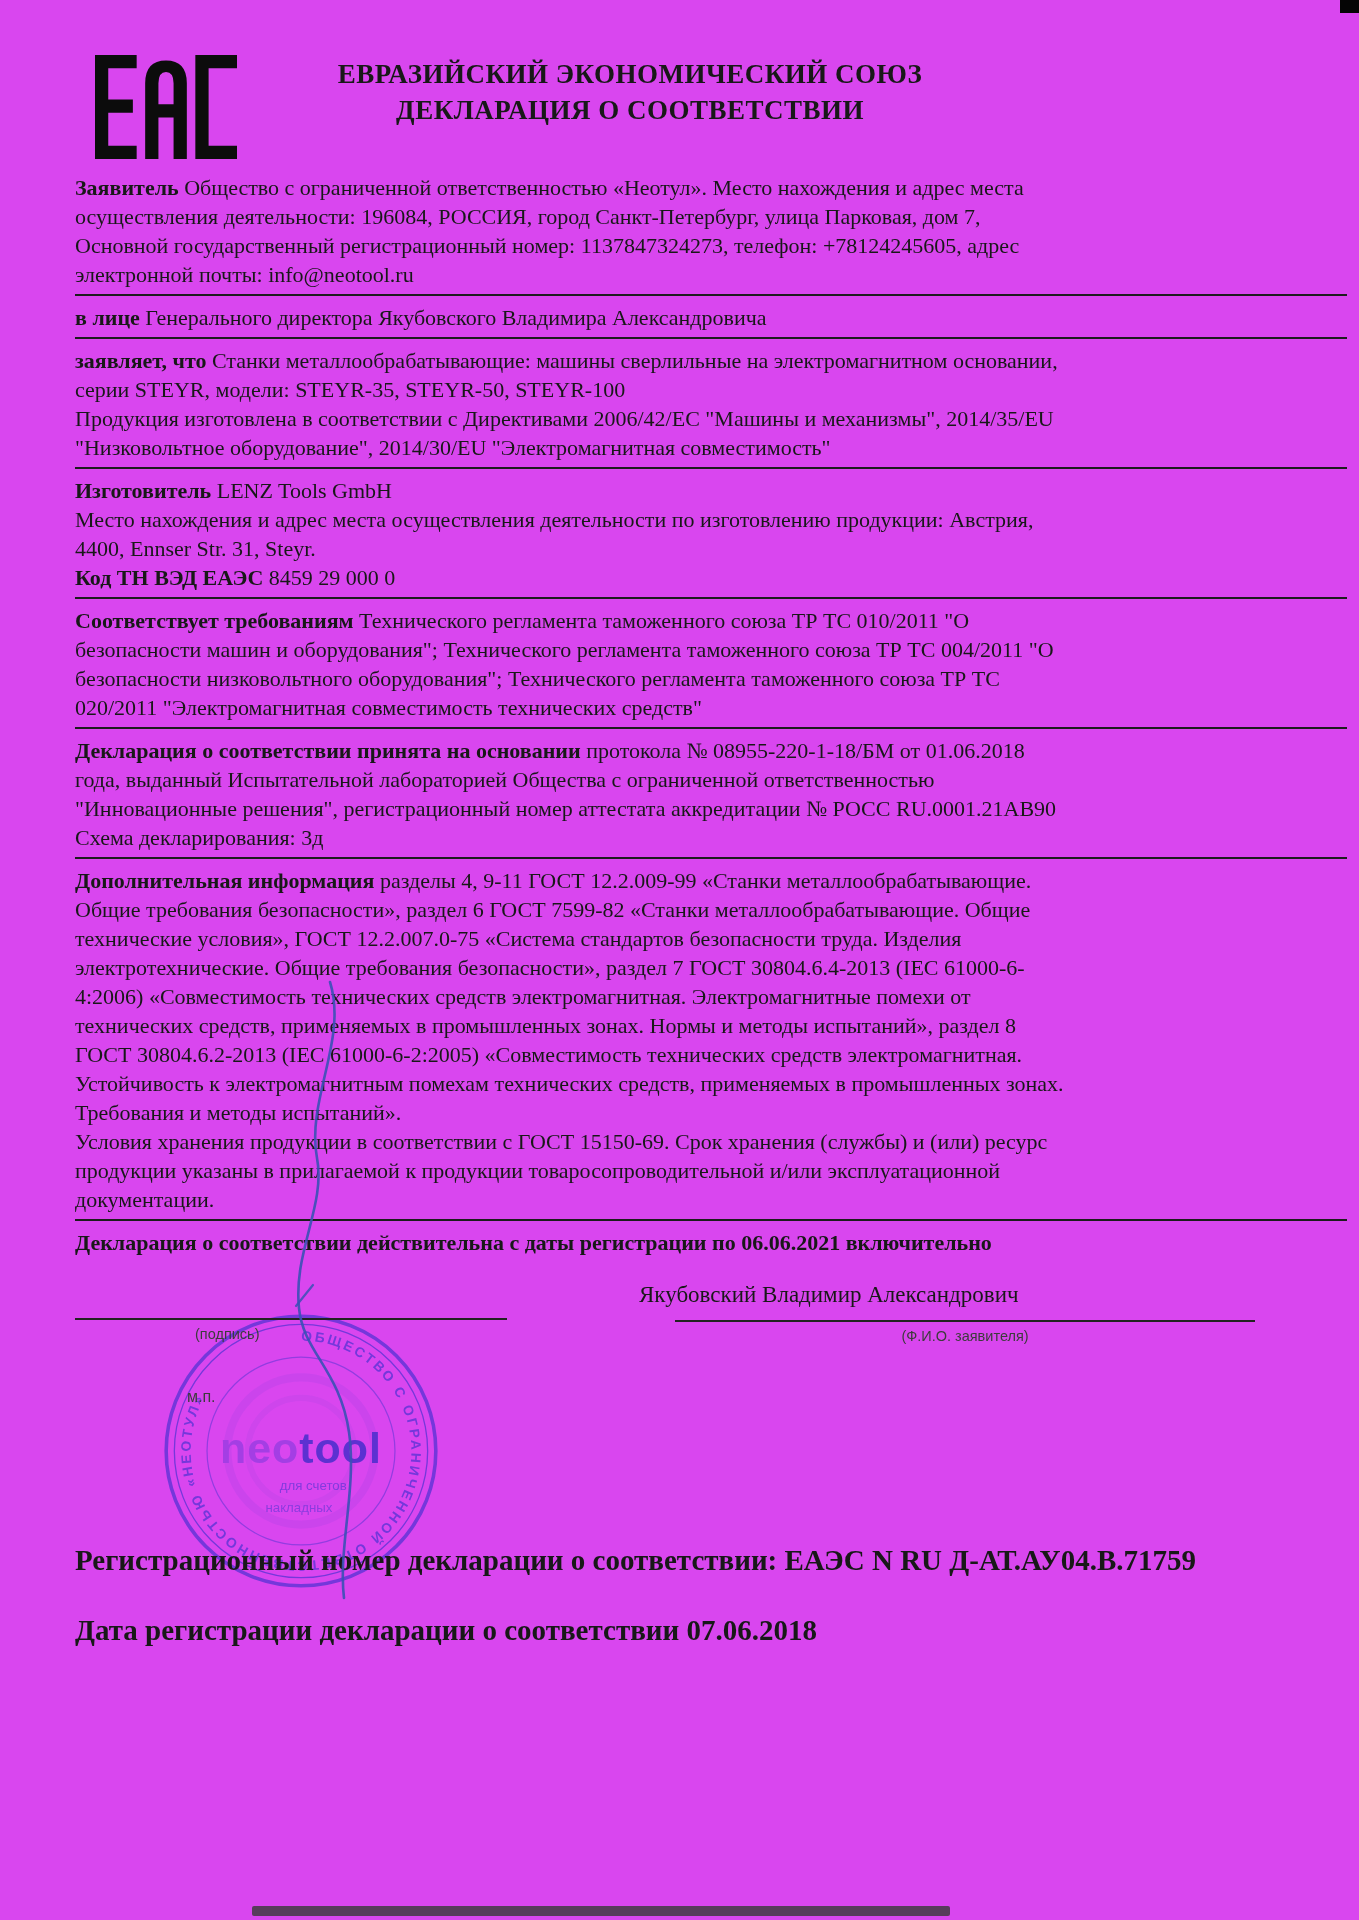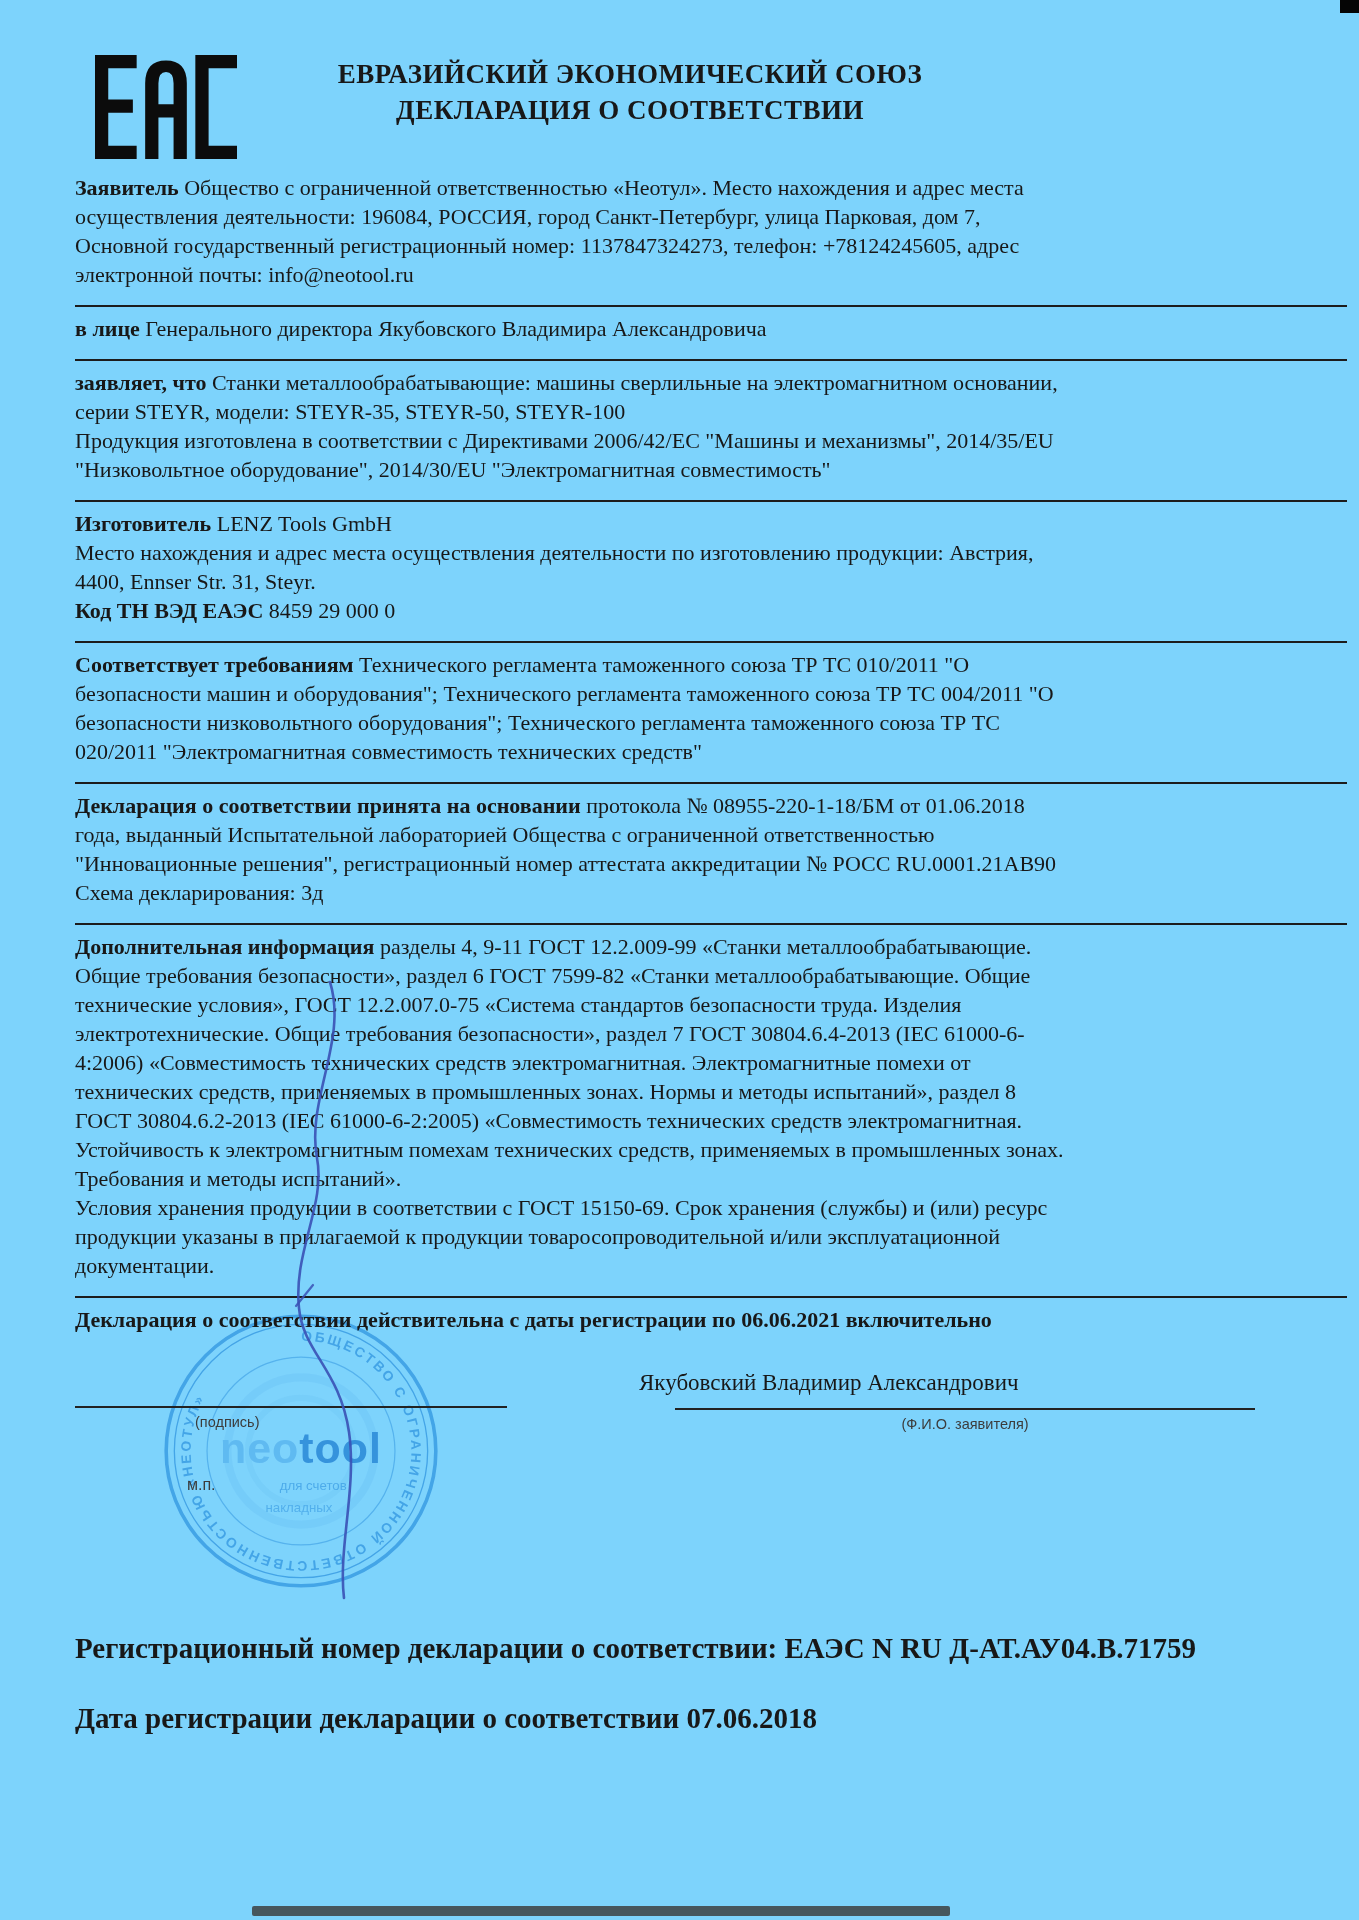--- a/index.html
+++ b/index.html
@@ -1,24 +1,24 @@
 <!DOCTYPE html>
 <html><head>
 <meta charset="utf-8">
 <style>
   html,body{margin:0;padding:0;background:#e8e8e8;}
-  .page{position:relative;width:1359px;height:1920px;background:#7dd3fc;overflow:hidden;
+  .page{position:relative;width:1359px;height:1920px;background:#d946ef;overflow:hidden;
         font-family:"Liberation Serif", serif;color:#181818;}
   
   .eac-logo{position:absolute;left:95px;top:54px;width:142px;height:106px;}
   .titles{position:absolute;left:255px;top:56px;width:750px;text-align:center;}
   .titles .t{font-size:27px;font-weight:bold;line-height:36px;letter-spacing:.5px;}
   
   .content{position:absolute;left:75px;top:170px;width:1272px;z-index:2;}
-  .sec{padding:3px 0 16px 0;margin:0 0 4px 0;}
+  .sec{padding:3px 0 5px 0;margin:0 0 4px 0;}
   .sec.ruled{border-bottom:2.5px solid #1c1c1c;}
   .para{margin:0;font-size:22px;line-height:29px;max-width:990px;}
   .para b{font-weight:bold;}
   .wide{max-width:1270px;}
   .boldline{font-weight:bold;}
   
   .sig-area{position:relative;height:215px;margin-top:6px;}
   .sig-name{position:absolute;left:564px;top:14px;width:580px;text-align:left;font-size:23px;}
   .sig-line-right{position:absolute;left:600px;top:52px;width:580px;border-top:2.5px solid #222;}
   .sig-line-left{position:absolute;left:0;top:50px;width:432px;border-top:2.5px solid #222;}

